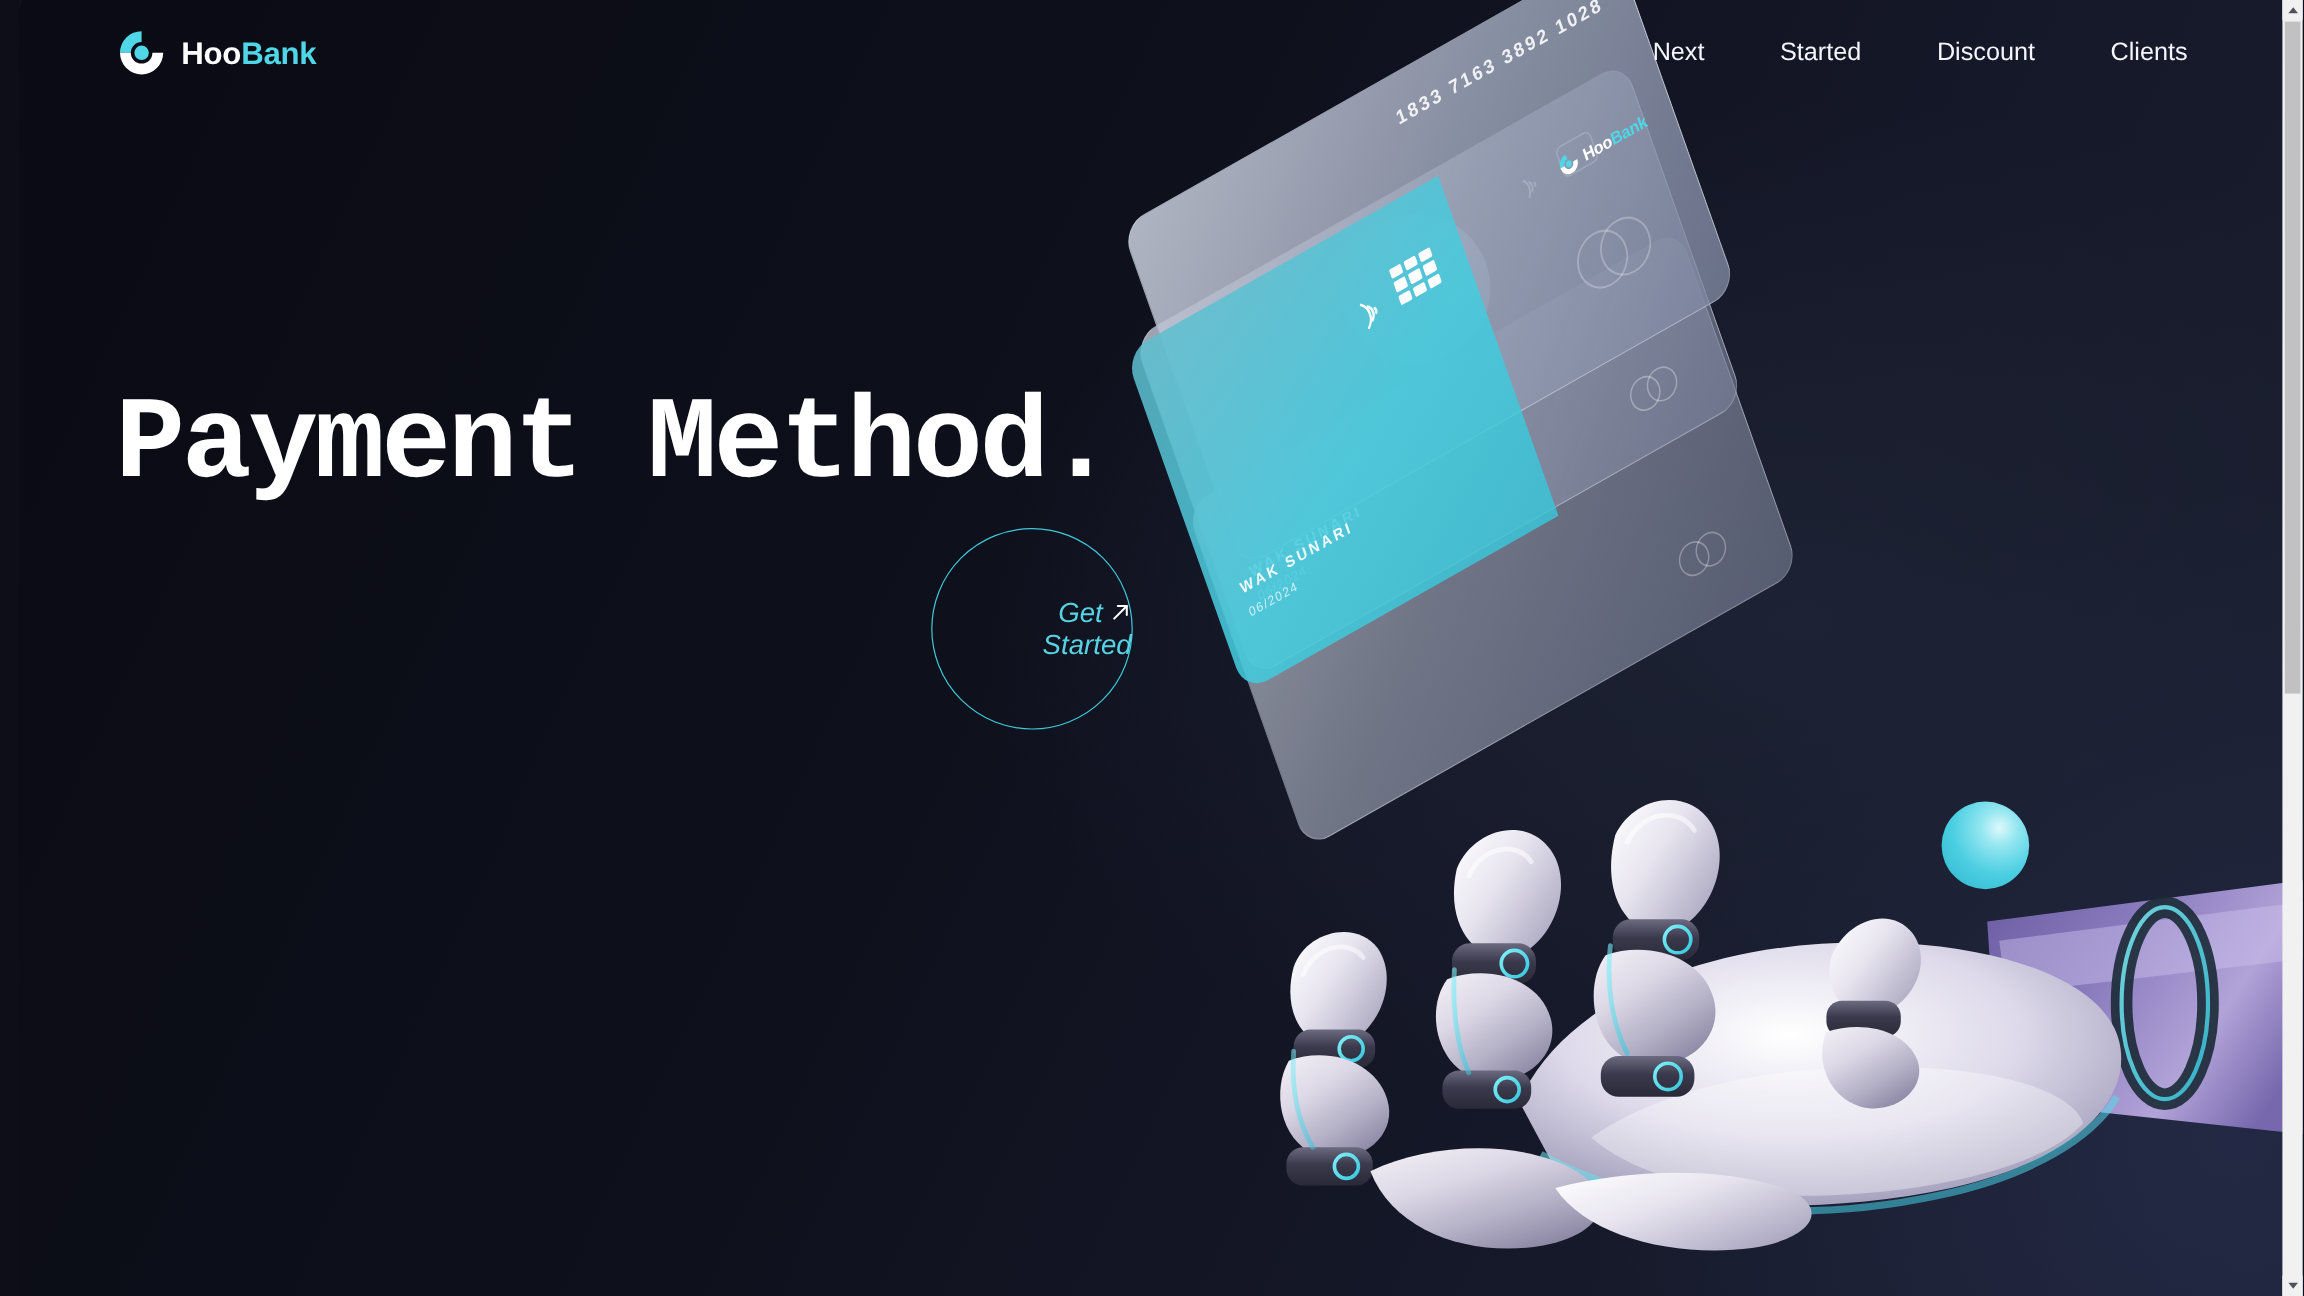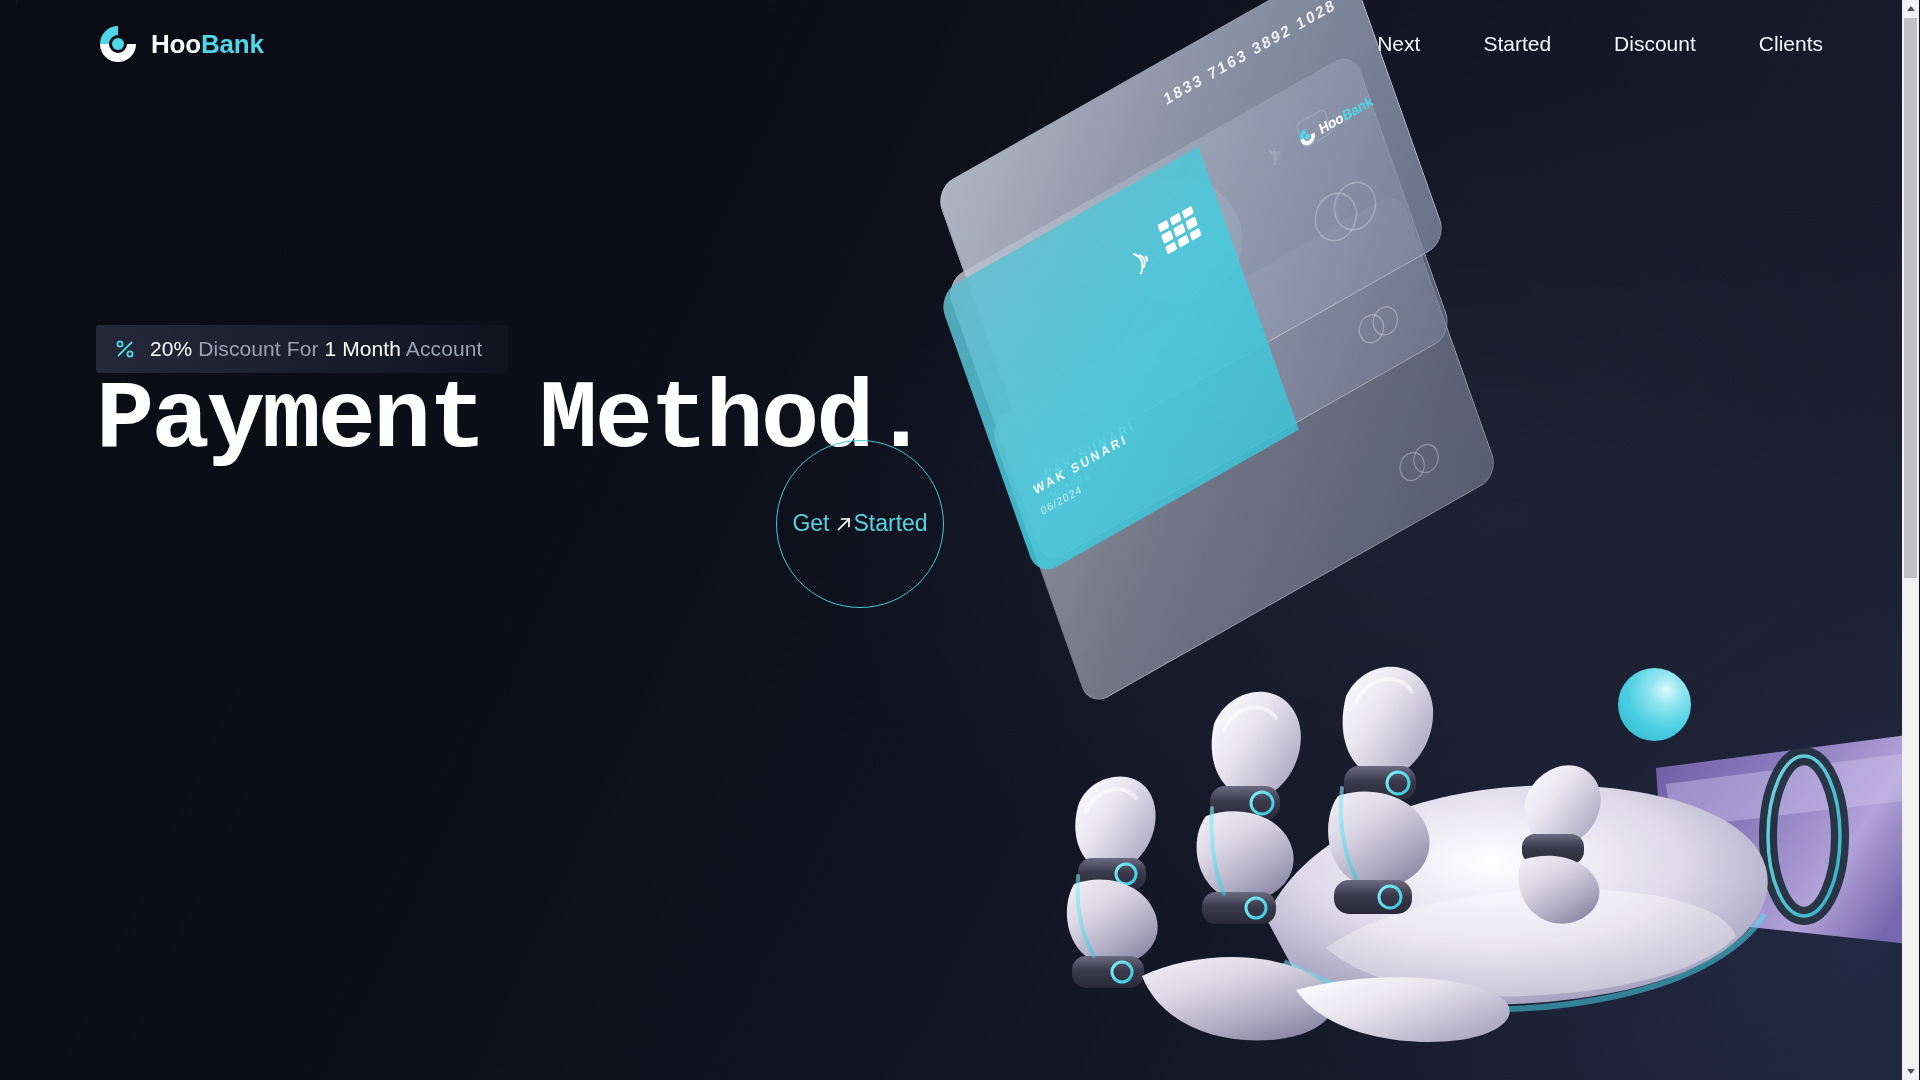--- a/index.html
+++ b/index.html
@@ -80,22 +80,22 @@
   #hero-paragraph {
     margin-top:44px; width:600px;
     font-size:21px; line-height:1.55; color:#b6bdcb; font-weight:400;
   }
 
   
   #get-started {
     position:absolute; left:760px; top:440px;
     width:168px; height:168px; border-radius:50%;
     border:1.6px solid #3fc9db;
-    display:flex; flex-direction:row; align-items:center; justify-content:center;
-    cursor:pointer; z-index:35; background:transparent;
+    display:flex; flex-direction:column; align-items:flex-end; justify-content:center;
+    cursor:pointer; z-index:35; background:transparent;font-style:italic;
   }
   .gs-row { display:flex; align-items:center; gap:6px; }
   .gs-text { font-size:23px; color:#57d3e3; line-height:1.18; }
   #gs-arrow { width:18px; height:18px; display:block; }
 
   
   #artwork { position:absolute; left:1010px; top:0; width:893px; height:1080px; z-index:20; }
 
   .sphere { position:absolute; border-radius:50%; }
   #sphere-large {
@@ -208,30 +208,20 @@
     <nav id="nav-links">
       <a class="nav-link" href="#">Next</a>
       <a class="nav-link" href="#">Started</a>
       <a class="nav-link" href="#">Discount</a>
       <a class="nav-link" href="#">Clients</a>
     </nav>
   </div>
 
   <div id="hero-left">
 
-    <div id="discount-badge">
-      <span id="discount-icon">
-        <svg viewBox="0 0 22 22" width="22" height="22" aria-hidden="true">
-          <circle cx="6" cy="6" r="2.6" fill="none" stroke="#4fd7e8" stroke-width="1.8"></circle>
-          <circle cx="16" cy="16" r="2.6" fill="none" stroke="#4fd7e8" stroke-width="1.8"></circle>
-          <line x1="17.5" y1="4.5" x2="4.5" y2="17.5" stroke="#4fd7e8" stroke-width="1.8" stroke-linecap="round"></line>
-        </svg>
-      </span>
-      <span id="discount-text"><span class="hl">20%</span> <span class="dim">Discount For</span> <span class="hl">1 Month</span> <span class="dim">Account</span></span>
-    </div>
 
     <h1 class="headline" id="headline-3">Payment Method.</h1>
 
   </div>
 
   <div id="get-started">
     <span class="gs-row">
       <span class="gs-text">Get</span>
       <span id="gs-arrow">
         <svg viewBox="0 0 18 18" width="18" height="18" aria-hidden="true">

